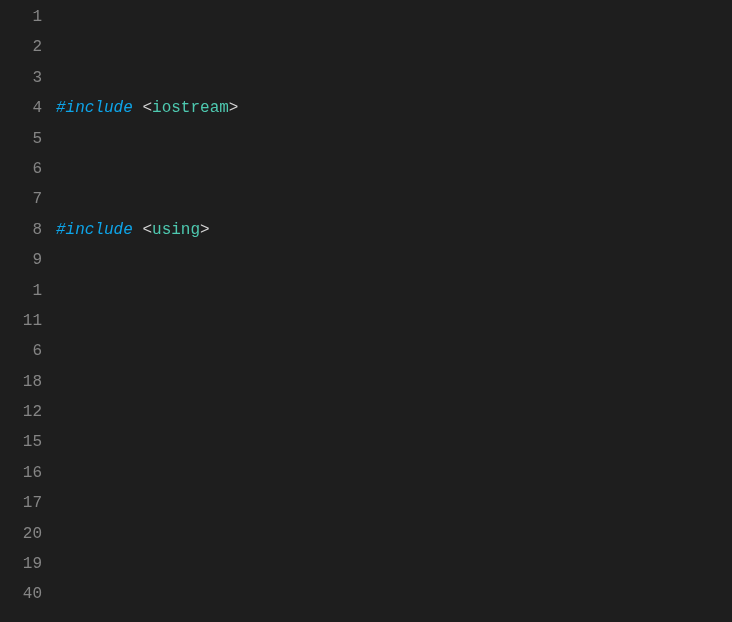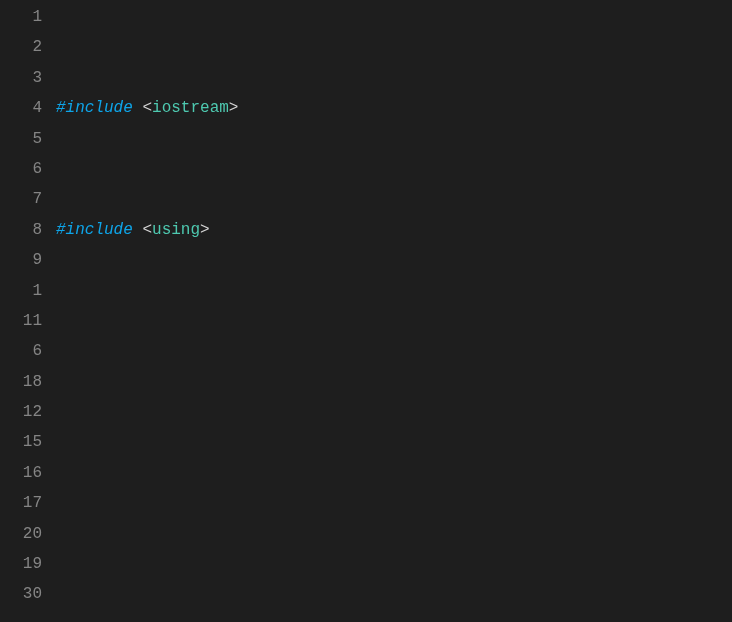--- a/index.html
+++ b/index.html
@@ -60,21 +60,21 @@
     <div>1</div>
     <div>11</div>
     <div>6</div>
     <div>18</div>
     <div>12</div>
     <div>15</div>
     <div>16</div>
     <div>17</div>
     <div>20</div>
     <div>19</div>
-    <div>30</div>
+    <div>40</div>
   </div>
 
   <div class="code">
     
     <div class="code-line"><span class="pp">#include</span><span class="op"> </span><span class="op">&lt;</span><span class="cls">iostream</span><span class="op">&gt;</span></div>
     
     <div class="code-line"><span class="pp">#include</span><span class="op"> </span><span class="op">&lt;</span><span class="cls">using</span><span class="op">&gt;</span></div>
     
     
     <div class="code-line"></div>

